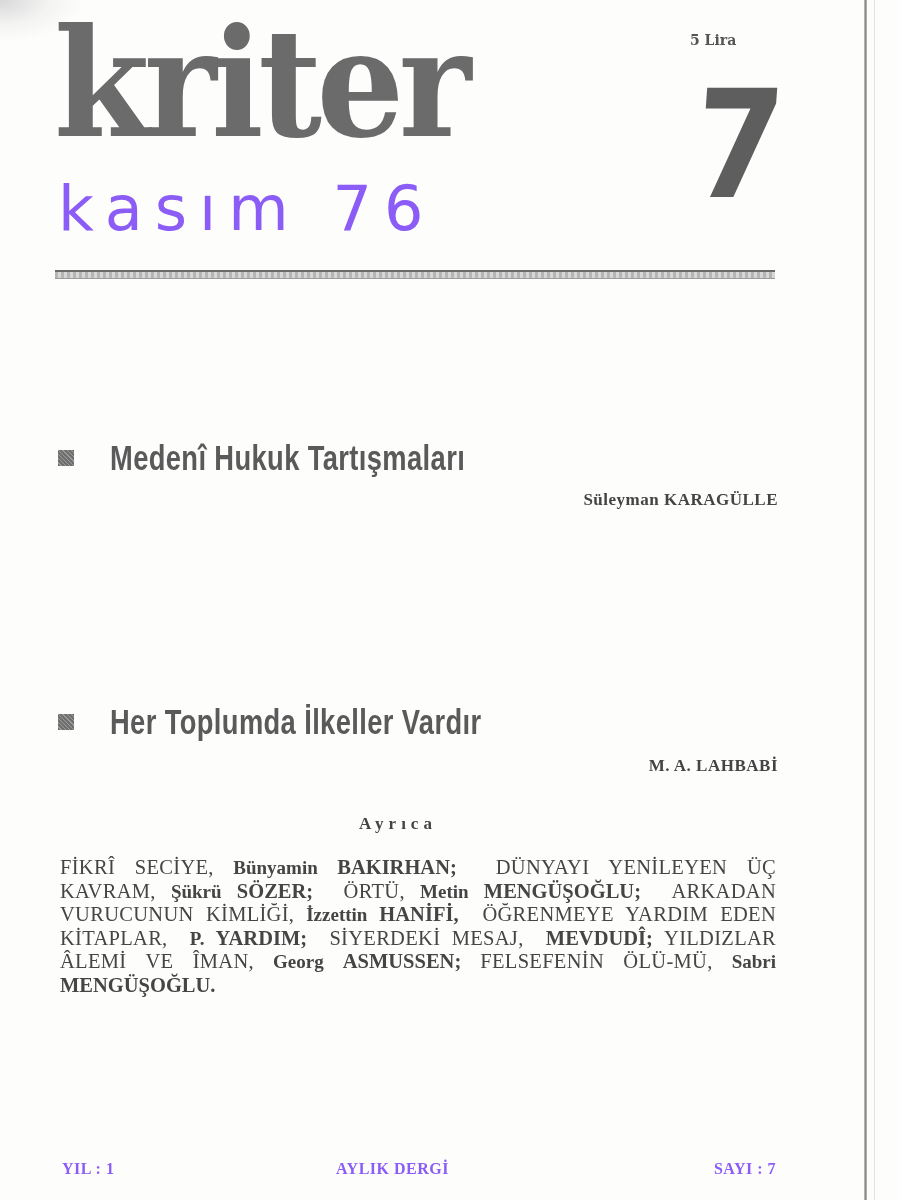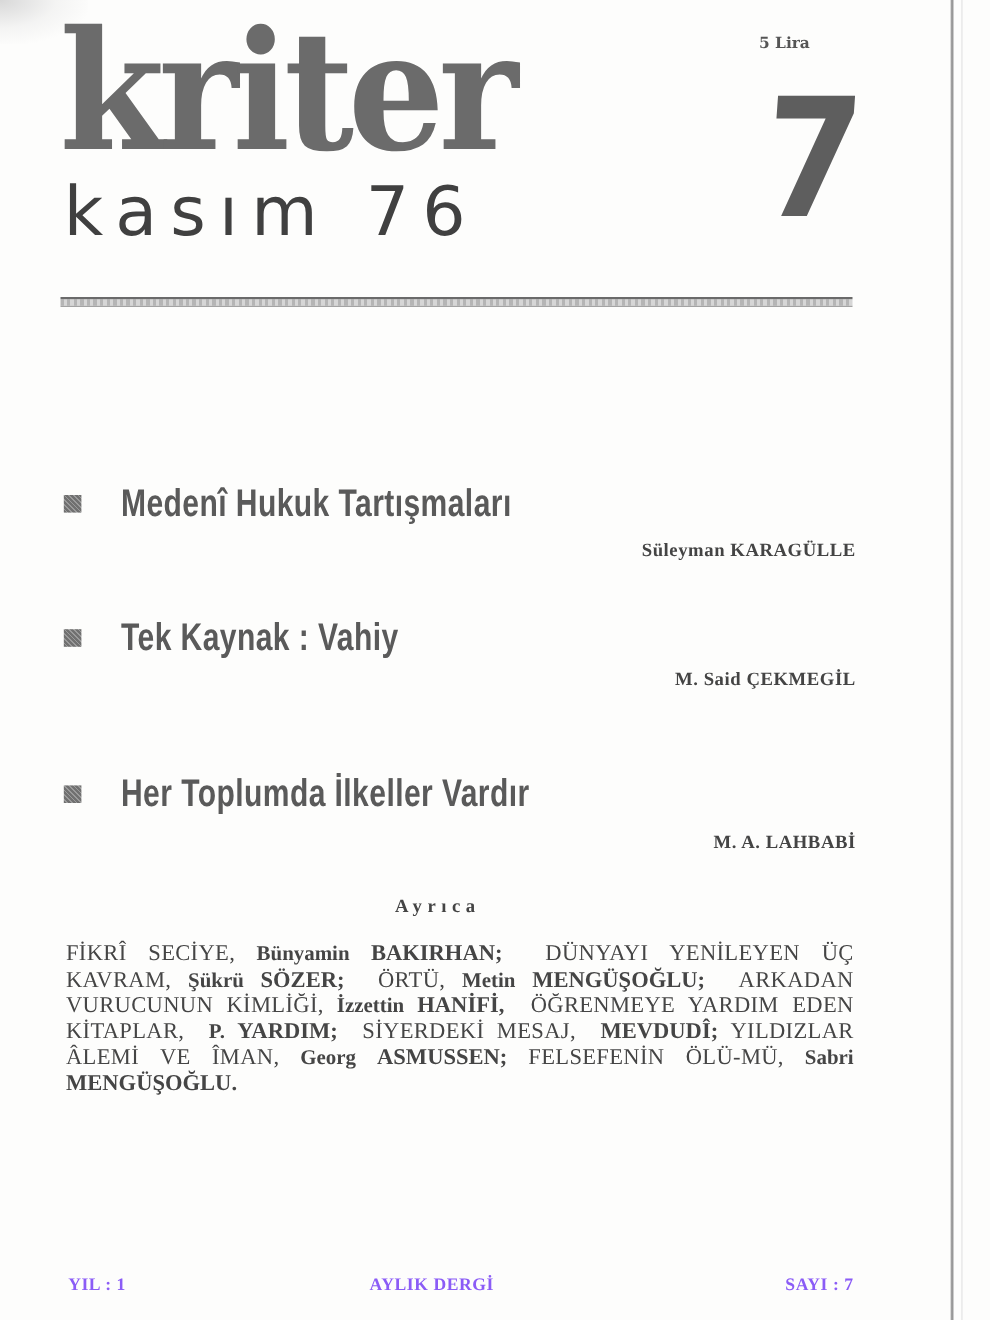--- a/index.html
+++ b/index.html
@@ -47,26 +47,26 @@
       font-weight: bold;
       font-size: 150px;
       line-height: 1;
       letter-spacing: -6px;
       color: #6b6b6b;
       transform: scaleX(0.92);
       transform-origin: left top;
     }
     .masthead-date {
       position: absolute;
-      left: 58px; top: 162px;
+      left: 58px; top: 178px;
       font-family: "DejaVu Sans", sans-serif;
       font-size: 62px;
       line-height: 1;
       letter-spacing: 12px;
-      color: #404040;
+      color: #8b5cf6;
     }
     .price {
       position: absolute;
       left: 690px; top: 32px;
       font-family: "DejaVu Serif", serif;
       font-weight: bold;
       font-size: 14px;
       color: #555;
     }
     .issue-big {
@@ -179,25 +179,20 @@
 
   <div class="rule"></div>
 
 
   <div class="article" style="top:436px; height:80px;">
     <div class="bullet"></div>
     <div class="article-title">Medenî Hukuk Tartışmaları</div>
     <div class="article-author" style="top:54px;">Süleyman KARAGÜLLE</div>
   </div>
 
-  <div class="article" style="top:558px; height:80px;">
-    <div class="bullet"></div>
-    <div class="article-title">Tek Kaynak : Vahiy</div>
-    <div class="article-author" style="top:50px;">M. Said ÇEKMEGİL</div>
-  </div>
 
   <div class="article" style="top:700px; height:80px;">
     <div class="bullet"></div>
     <div class="article-title">Her Toplumda İlkeller Vardır</div>
     <div class="article-author" style="top:56px;">M. A. LAHBABİ</div>
   </div>
 
   <div class="also-heading">Ayrıca</div>
 
   <div class="also-body">

